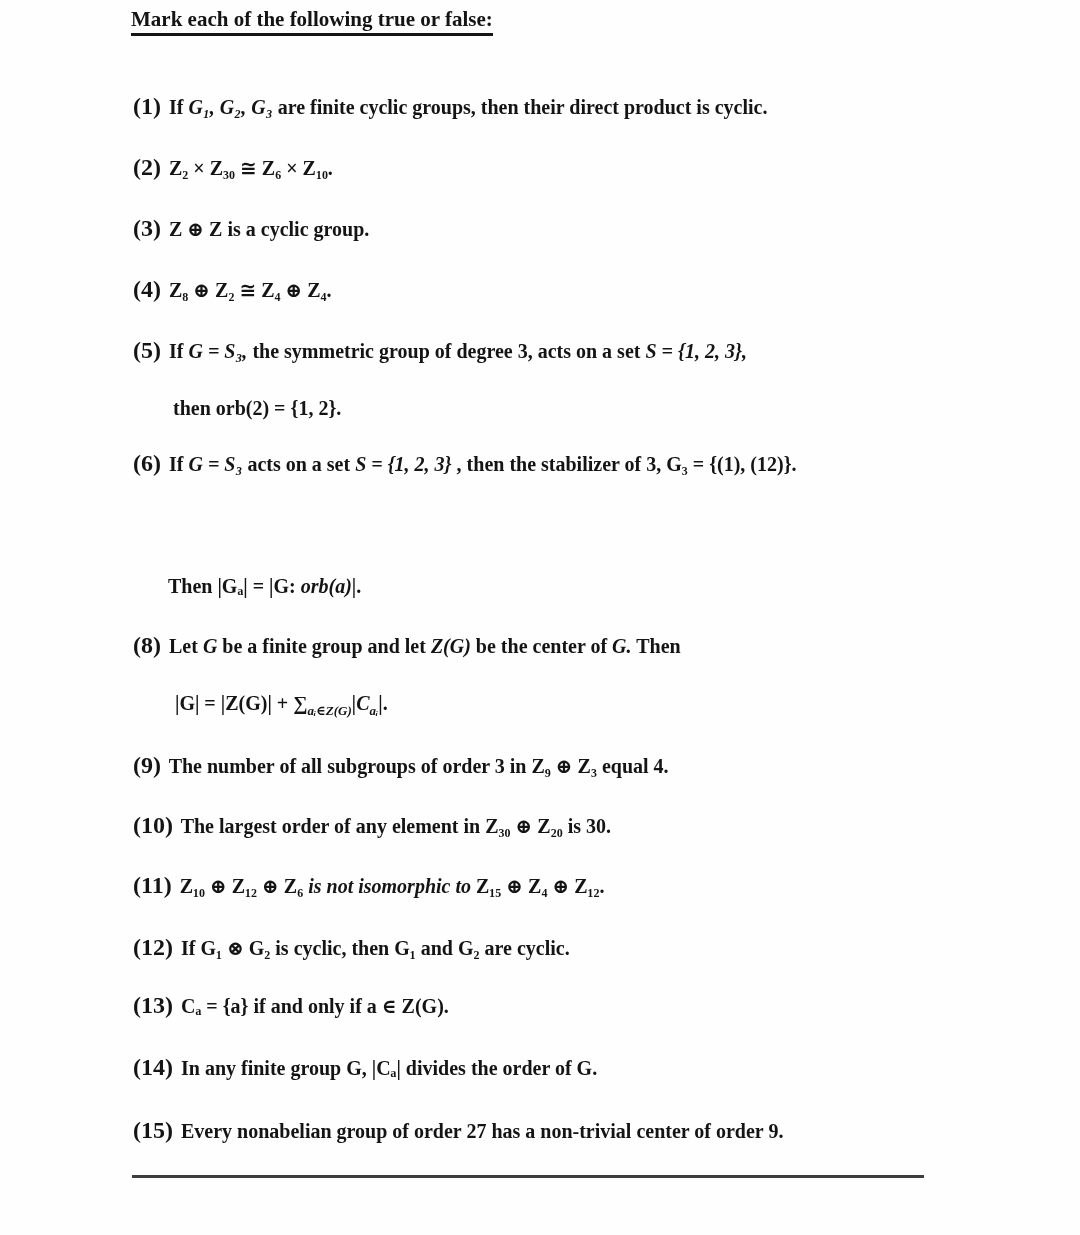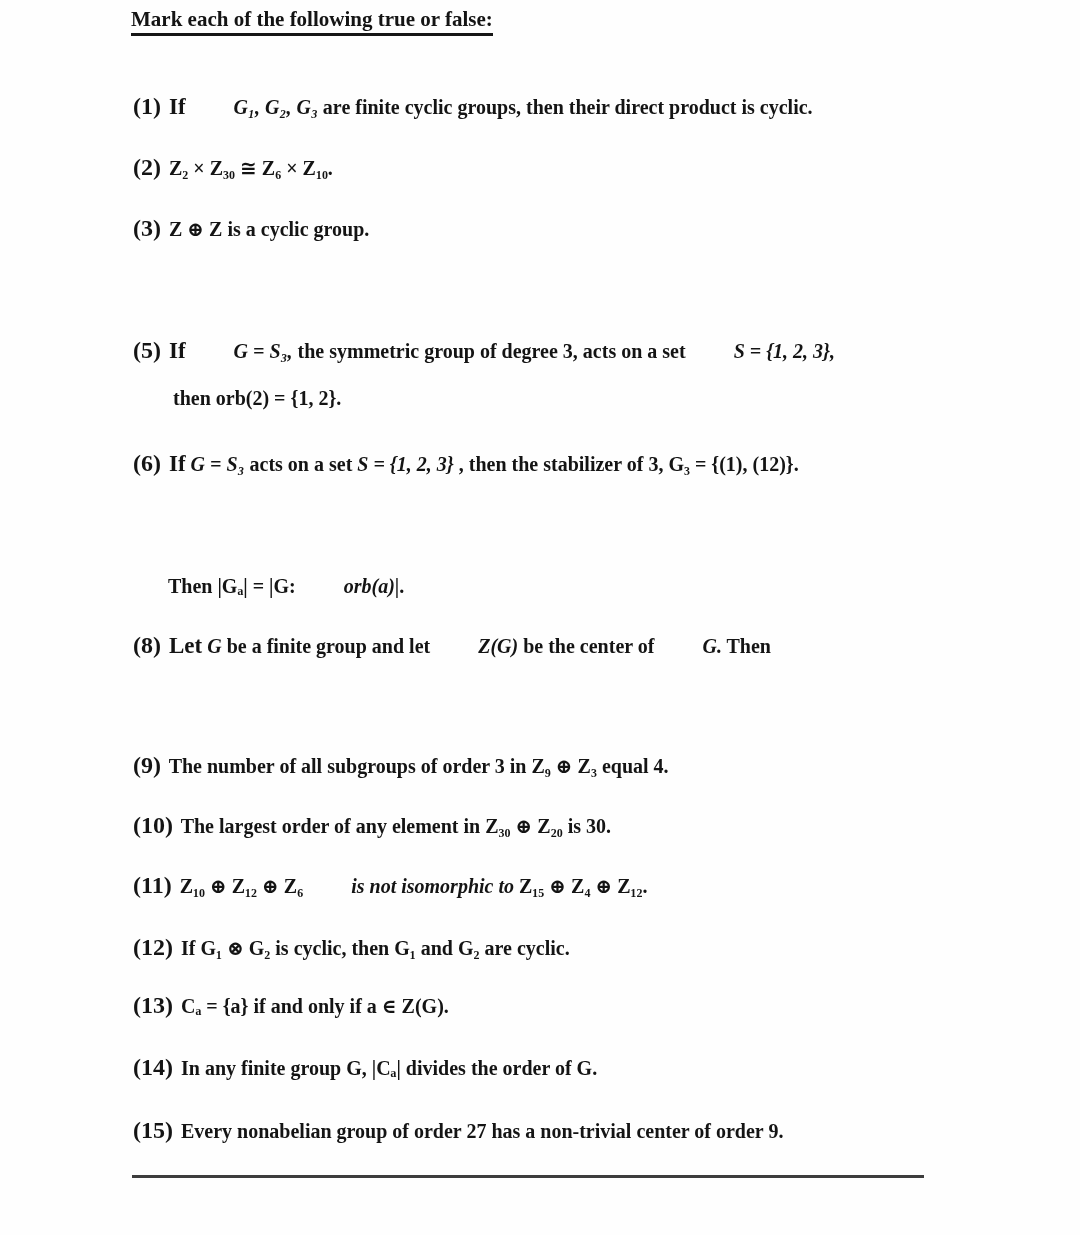--- a/index.html
+++ b/index.html
@@ -27,23 +27,23 @@
   .line {
     position: absolute;
     left: 133px;
     white-space: nowrap;
     font-size: 20px;
     font-weight: 700;
     line-height: 26px;
   }
   .cont { left: 173px; }
   .num  { font-size: 24px; font-weight: 700; margin-right: 3px; }
-  .lead { font-size: 23px; font-weight: 700; }
+  .lead { font-size: 20px; font-weight: 700; }
   .b    { font-weight: 700; font-style: normal; }
-  .bi   { font-weight: 700; font-style: italic; margin-left: 43px; }
+  .bi   { font-weight: 700; font-style: italic; }
   .lt   { font-weight: 700; font-style: italic; }
   .fsub { font-size: 13px; font-weight: 700; font-style: italic; vertical-align: -5px; }
   .rule {
     position: absolute;
     left: 132px;
     top: 1175px;
     width: 792px;
     height: 3px;
     background: #3d3d3d;
   }
@@ -65,29 +65,33 @@
   <div class="line" style="top:154px">
     <span class="num">(2)</span>
     <span class="b">Z₂ × Z₃₀ ≅ Z₆ × Z₁₀.</span>
   </div>
 
   <div class="line" style="top:215px">
     <span class="num">(3)</span>
     <span class="b">Z ⊕ Z is a cyclic group.</span>
   </div>
 
+  <div class="line" style="top:276px">
+    <span class="num">(4)</span>
+    <span class="b">Z₈ ⊕ Z₂ ≅ Z₄ ⊕ Z₄.</span>
+  </div>
 
   <div class="line" style="top:337px">
     <span class="num">(5)</span>
     <span class="lead">If</span>
     <span class="bi">G = S₃,</span>
     <span class="b">the symmetric group of degree 3, acts on a set</span>
     <span class="bi">S = {1, 2, 3},</span>
   </div>
-  <div class="line cont" style="top:385px">
+  <div class="line cont" style="top:395px">
     <span class="b">then orb(2) = {1, 2}.</span>
   </div>
 
   <div class="line" style="top:450px">
     <span class="num">(6)</span>
     <span class="lead">If</span>
     <span class="lt">G = S₃</span>
     <span class="b">acts on a set</span>
     <span class="lt">S = {1, 2, 3}</span>
     <span class="b">, then the stabilizer of 3, G₃ = {(1), (12)}.</span>
@@ -100,20 +104,23 @@
 
   <div class="line" style="top:632px">
     <span class="num">(8)</span>
     <span class="lead">Let</span>
     <span class="lt">G</span>
     <span class="b">be a finite group and let</span>
     <span class="bi">Z(G)</span>
     <span class="b">be the center of</span>
     <span class="bi">G.</span>
     <span class="b">Then</span>
+  </div>
+  <div class="line" style="top:690px; left:175px">
+    <span class="b">|G| = |Z(G)| + ∑</span><span class="fsub">aᵢ∈Z(G)</span><span class="bi">|C</span><span class="fsub">aᵢ</span><span class="b">|.</span>
   </div>
 
   <div class="line" style="top:752px">
     <span class="num">(9)</span>
     <span class="b">The number of all subgroups of order 3 in Z₉ ⊕ Z₃ equal 4.</span>
   </div>
 
   <div class="line" style="top:812px">
     <span class="num">(10)</span>
     <span class="b">The largest order of any element in Z₃₀ ⊕ Z₂₀ is 30.</span>

